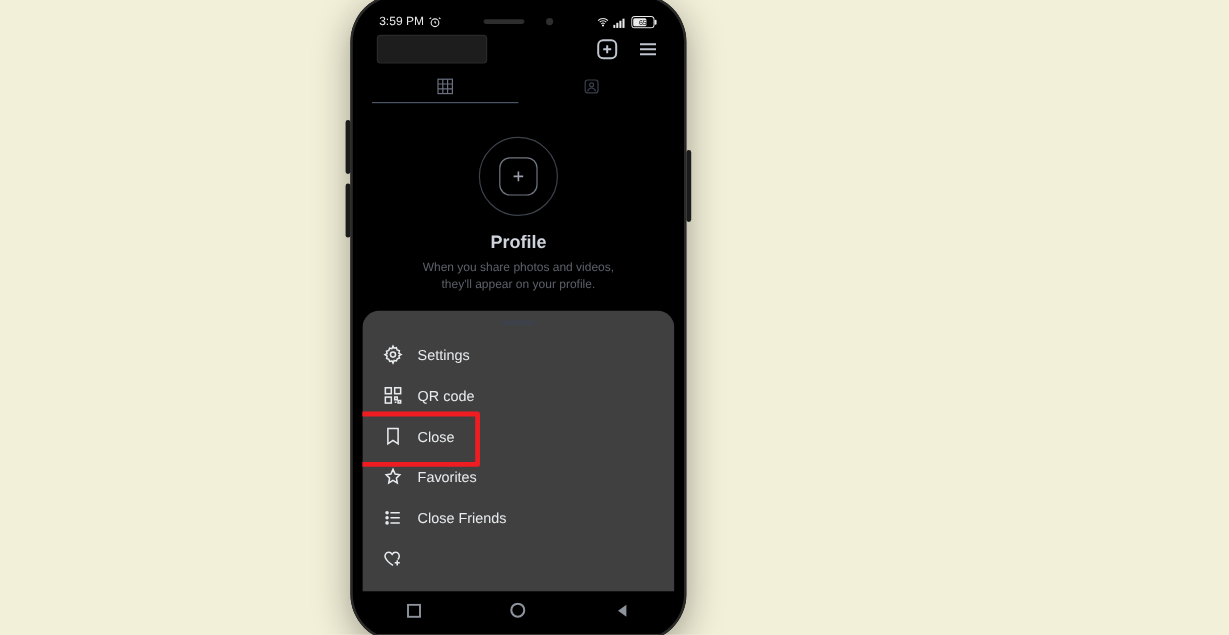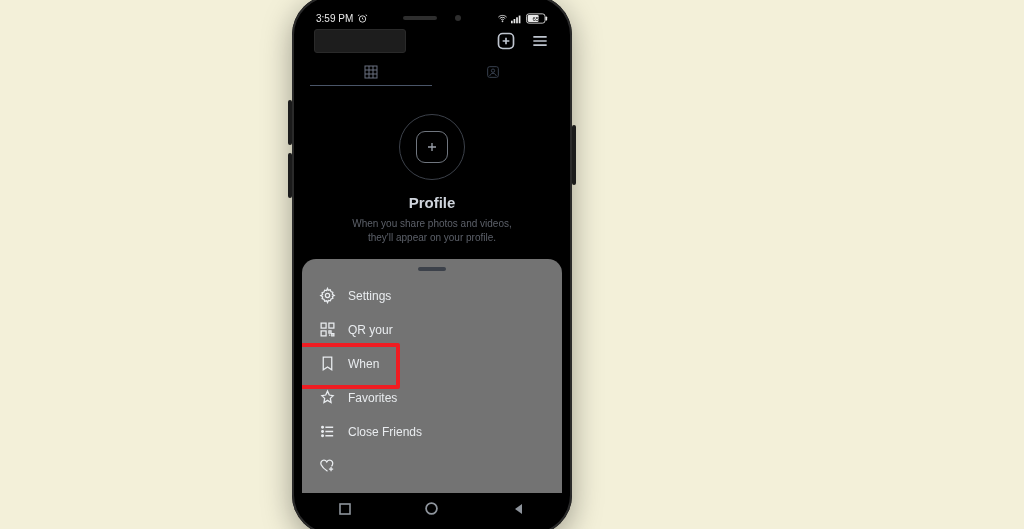--- a/index.html
+++ b/index.html
@@ -20,21 +20,21 @@
   .userbox{width:90px;height:22px;background:#1d1d1d;border:1px solid #2a2a2a;border-radius:3px}
   .topicons{display:flex;gap:14px;align-items:center}
   .tabs{display:flex;padding:0 8px}
   .tab{flex:1;display:flex;justify-content:center;align-items:center;height:26px}
   .tab.active{border-bottom:1px solid #4a5568}
   .hero{display:flex;flex-direction:column;align-items:center;padding:28px 20px 14px;color:#cfd4dc}
   .addcircle{width:64px;height:64px;border:1.5px solid #3c414a;border-radius:50%;display:flex;align-items:center;justify-content:center}
   .addsquare{width:30px;height:30px;border:1.5px solid #70767f;border-radius:9px;display:flex;align-items:center;justify-content:center}
   .hero h2{margin:14px 0 6px;font-size:15px;font-weight:600;color:#cfd4dc}
   .hero p{margin:0;font-size:10px;line-height:1.45;color:#5c6069;text-align:center}
-  .sheet{position:absolute;left:0;right:0;bottom:32px;background:#737373;border-top-left-radius:14px;border-top-right-radius:14px;padding:8px 0 10px}
+  .sheet{position:absolute;left:0;right:0;bottom:32px;background:#404040;border-top-left-radius:14px;border-top-right-radius:14px;padding:8px 0 10px}
   .grab{width:28px;height:4px;background:#3c414a;border-radius:3px;margin:0 auto 8px}
   .menu{list-style:none;margin:0;padding:0}
   .menu li{display:flex;align-items:center;gap:12px;padding:8px 16px;color:#e9ecef;font-size:12px}
   .menu li .mi{width:18px;height:18px;display:flex;align-items:center;justify-content:center;color:#e9ecef}
   .hl{position:absolute;border:4px solid #ef1c22;border-radius:2px;pointer-events:none}
   .navbar{position:absolute;left:0;right:0;bottom:0;height:32px;display:flex;align-items:center;justify-content:space-around;color:#8e949c;font-size:13px;background:#000}
   svg{display:block}
 </style>
 </head>
 <body>
@@ -137,29 +137,29 @@
           </li>
           <li>
             <span class="mi">
                 <svg width="17" height="17" viewBox="0 0 24 24" fill="none" stroke="currentColor" stroke-width="1.8">
                   <rect x="3" y="3" width="7" height="7"></rect>
                   <rect x="14" y="3" width="7" height="7"></rect>
                   <rect x="3" y="14" width="7" height="7"></rect>
                   <path d="M14 14h3v3h-3zM18 18h3v3h-3zM14 20h2"></path>
                 </svg>
               </span>
-            <span>QR your</span>
+            <span>QR code</span>
           </li>
           <li>
             <span class="mi">
                 <svg width="17" height="17" viewBox="0 0 24 24" fill="none" stroke="currentColor" stroke-width="1.8">
                   <path d="M6 3h12v18l-6-4-6 4z"></path>
                 </svg>
               </span>
-            <span>When</span>
+            <span>Close</span>
           </li>
           <li>
             <span class="mi">
                 <svg width="17" height="17" viewBox="0 0 24 24" fill="none" stroke="currentColor" stroke-width="1.8">
                   <path d="M12 3l2.5 5.5L20 9.3l-4 4 1 5.7L12 16l-5 3 1-5.7-4-4 5.5-.8z"></path>
                 </svg>
               </span>
             <span>Favorites</span>
           </li>
           <li>

